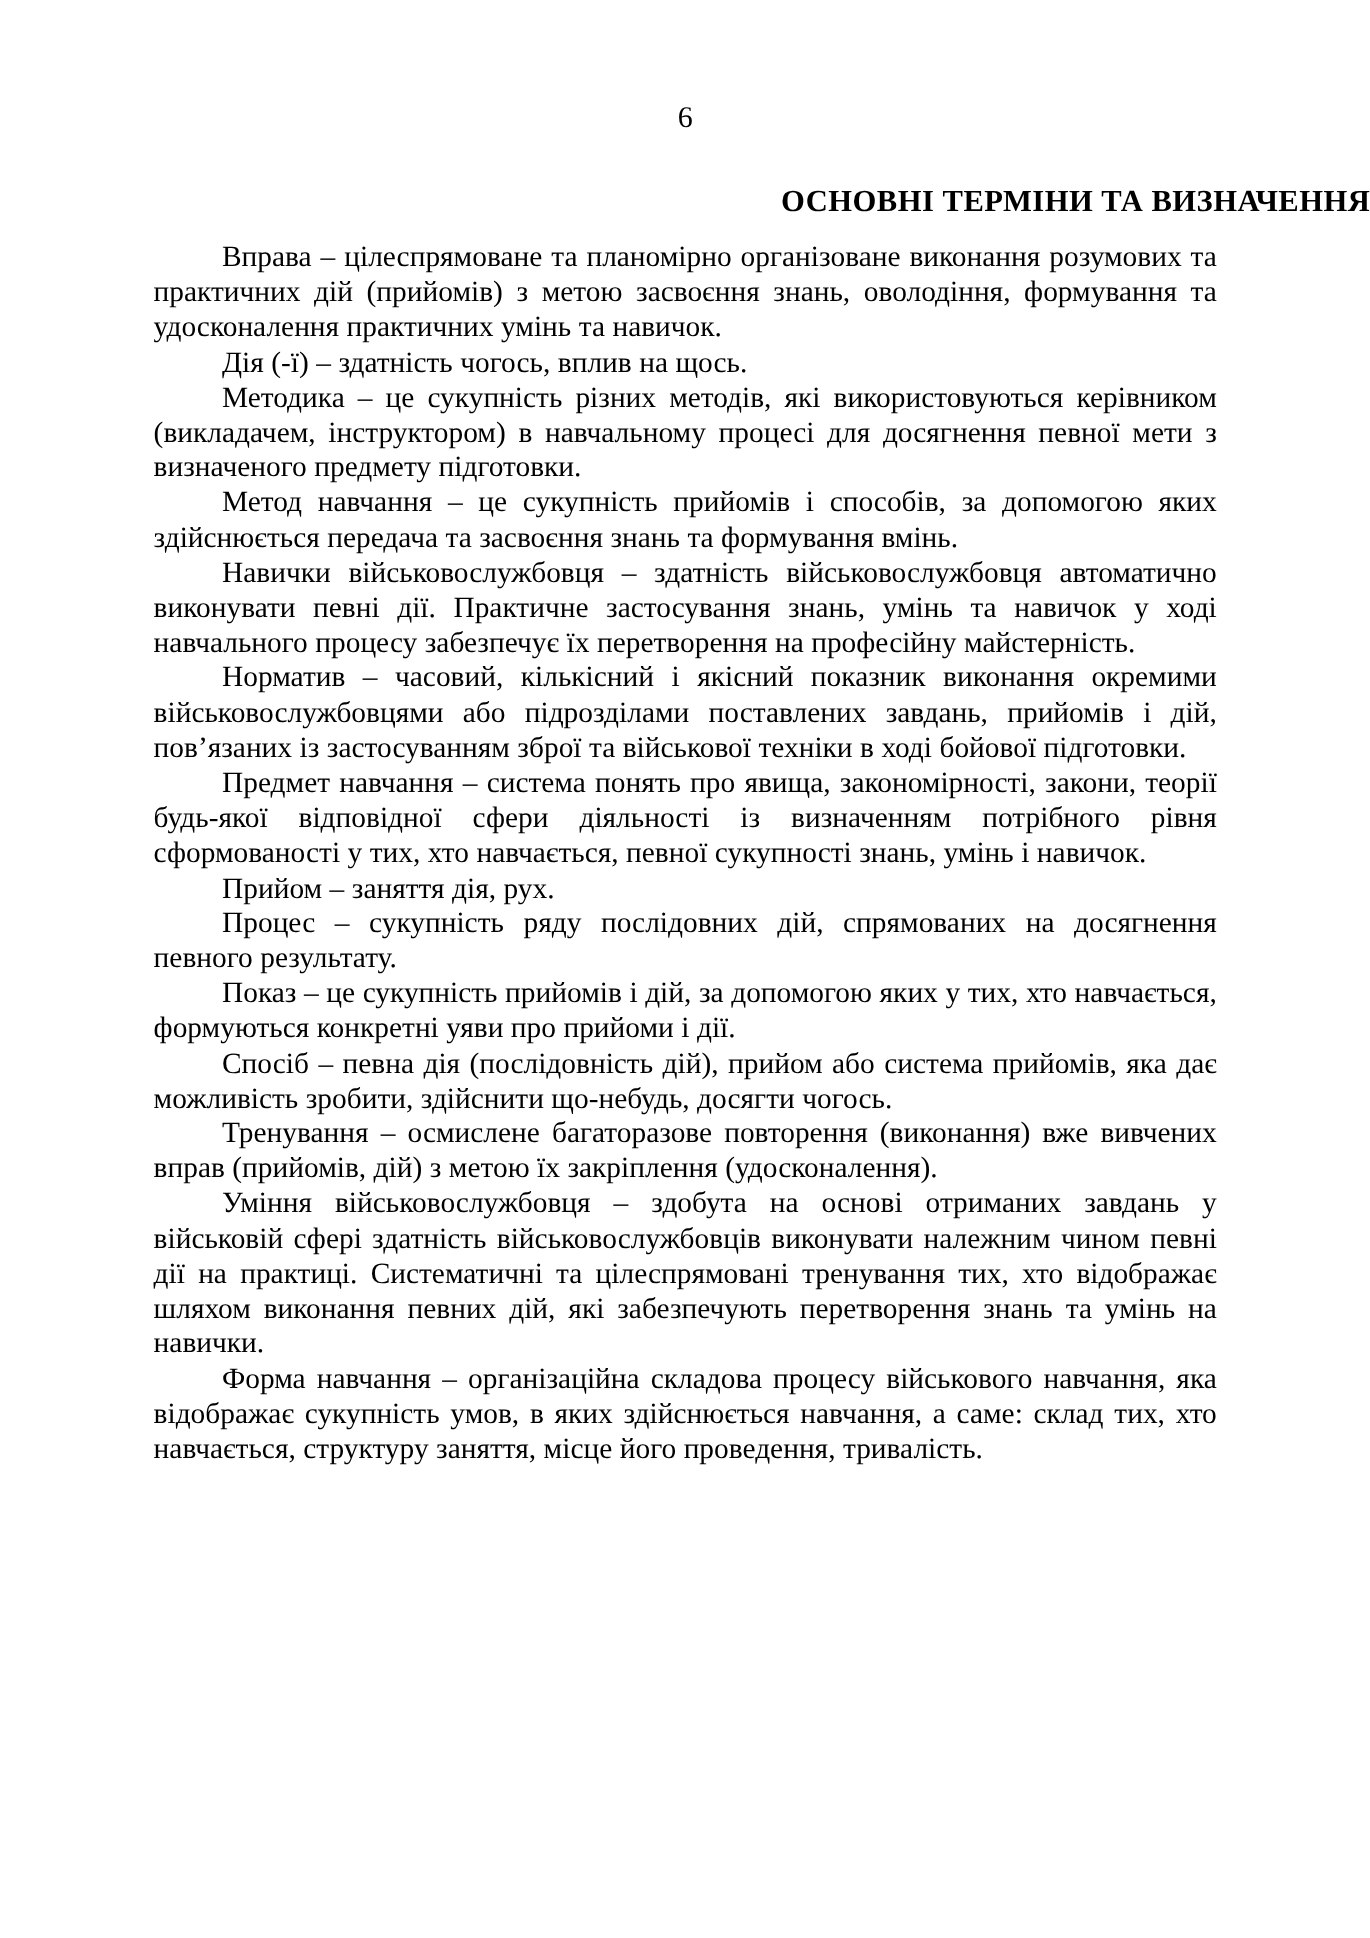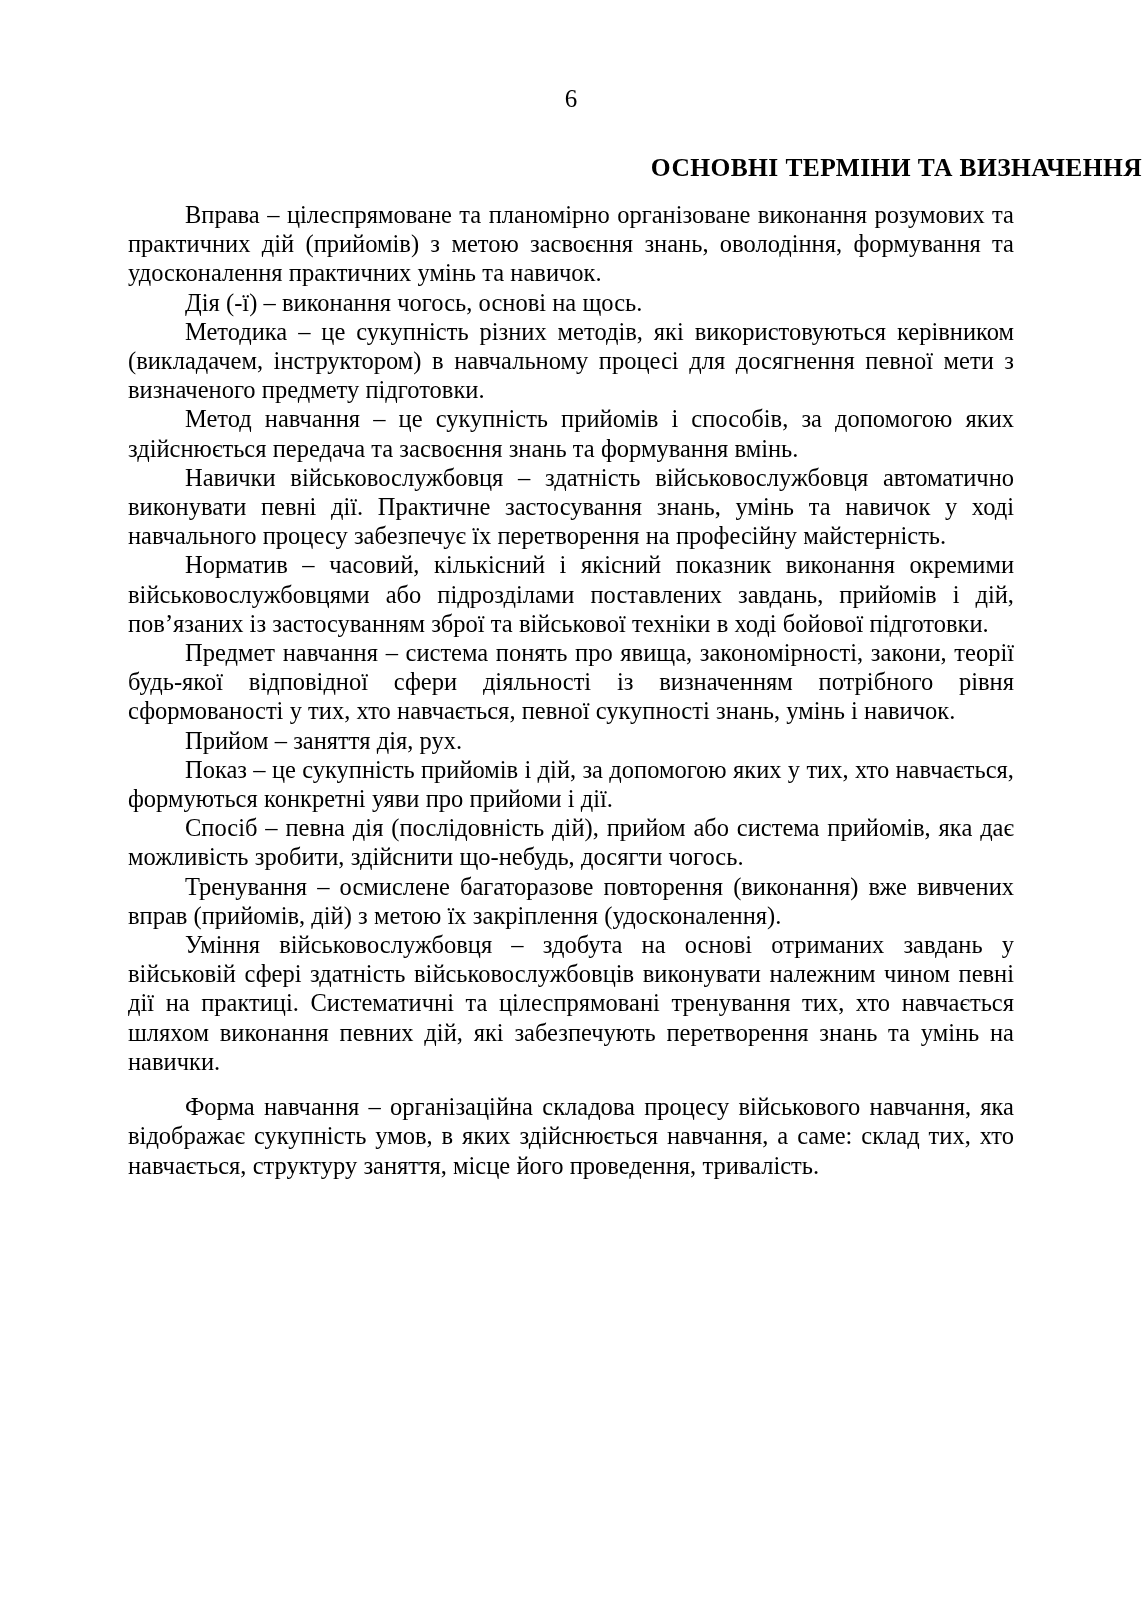--- a/index.html
+++ b/index.html
@@ -54,46 +54,46 @@
     text-align: justify;
     text-justify: inter-word;
     text-indent: 57px;
     font-size: 24.5px;
     line-height: 29.2px;
     hyphens: none;
     word-spacing: 0.1px;
   }
   p.para:last-child {
     text-align: justify;
-    margin-top: 16px;
   }
   
   .term {
     font-weight: normal;
   }
 </style>
 </head>
 <body>
 
 <div class="page">
 
   <div class="page-number">6</div>
 
   <h1 class="doc-title">ОСНОВНІ ТЕРМІНИ ТА ВИЗНАЧЕННЯ</h1>
 
   <div class="body-block">
 
   <p class="para"><span class="term">Вправа</span><span> – цілеспрямоване та планомірно організоване виконання розумових та практичних дій (прийомів) з метою засвоєння знань, оволодіння, формування та удосконалення практичних умінь та навичок.</span></p>
-      <p class="para"><span class="term">Дія (-ї)</span><span> – виконання чогось, основі на щось.</span></p>
+      <p class="para"><span class="term">Дія (-ї)</span><span> – здатність чогось, вплив на щось.</span></p>
       <p class="para"><span class="term">Методика</span><span> – це сукупність різних методів, які використовуються керівником (викладачем, інструктором) в навчальному процесі для досягнення певної мети з визначеного предмету підготовки.</span></p>
       <p class="para"><span class="term">Метод навчання</span><span> – це сукупність прийомів і способів, за допомогою яких здійснюється передача та засвоєння знань та формування вмінь.</span></p>
       <p class="para"><span class="term">Навички військовослужбовця</span><span> – здатність військовослужбовця автоматично виконувати певні дії. Практичне застосування знань, умінь та навичок у ході навчального процесу забезпечує їх перетворення на професійну майстерність.</span></p>
       <p class="para"><span class="term">Норматив</span><span> – часовий, кількісний і якісний показник виконання окремими військовослужбовцями або підрозділами поставлених завдань, прийомів і дій, пов’язаних із застосуванням зброї та військової техніки в ході бойової підготовки.</span></p>
       <p class="para"><span class="term">Предмет навчання</span><span> – система понять про явища, закономірності, закони, теорії будь-якої відповідної сфери діяльності із визначенням потрібного рівня сформованості у тих, хто навчається, певної сукупності знань, умінь і навичок.</span></p>
       <p class="para"><span class="term">Прийом</span><span> – заняття дія, рух.</span></p>
+      <p class="para"><span class="term">Процес</span><span> – сукупність ряду послідовних дій, спрямованих на досягнення певного результату.</span></p>
       <p class="para"><span class="term">Показ</span><span> – це сукупність прийомів і дій, за допомогою яких у тих, хто навчається, формуються конкретні уяви про прийоми і дії.</span></p>
       <p class="para"><span class="term">Спосіб</span><span> – певна дія (послідовність дій), прийом або система прийомів, яка дає можливість зробити, здійснити що-небудь, досягти чогось.</span></p>
       <p class="para"><span class="term">Тренування</span><span> – осмислене багаторазове повторення (виконання) вже вивчених вправ (прийомів, дій) з метою їх закріплення (удосконалення).</span></p>
-      <p class="para"><span class="term">Уміння військовослужбовця</span><span> – здобута на основі отриманих завдань у військовій сфері здатність військовослужбовців виконувати належним чином певні дії на практиці. Систематичні та цілеспрямовані тренування тих, хто навчається шляхом виконання певних дій, які забезпечують перетворення знань та умінь на навички.</span></p>
+      <p class="para"><span class="term">Уміння військовослужбовця</span><span> – здобута на основі отриманих завдань у військовій сфері здатність військовослужбовців виконувати належним чином певні дії на практиці. Систематичні та цілеспрямовані тренування тих, хто відображає шляхом виконання певних дій, які забезпечують перетворення знань та умінь на навички.</span></p>
       <p class="para"><span class="term">Форма навчання</span><span> – організаційна складова процесу військового навчання, яка відображає сукупність умов, в яких здійснюється навчання, а саме: склад тих, хто навчається, структуру заняття, місце його проведення, тривалість.</span></p>
     </div>
 
 </div>
 
 </body></html>

